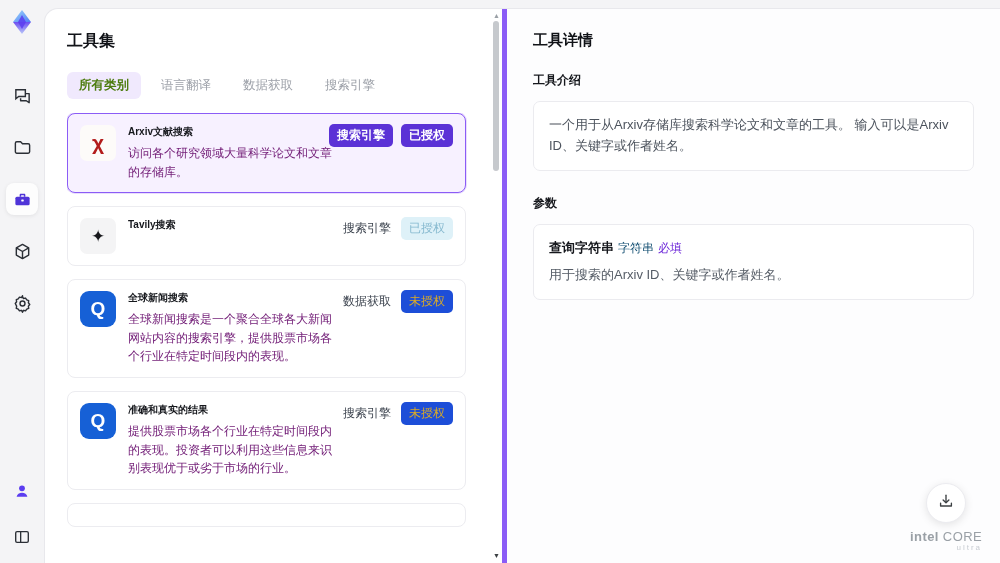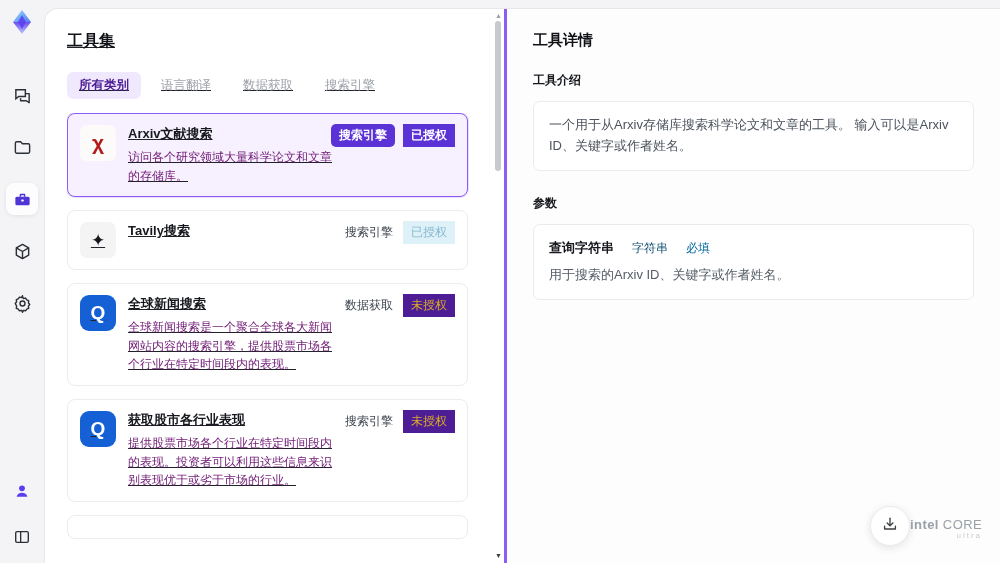--- a/index.html
+++ b/index.html
@@ -27,76 +27,76 @@
   .rail-btn svg { display:block; }
 
   
   .surface {
     position:absolute; left:44px; top:8px; right:0; bottom:0;
     background:#ffffff; border:1px solid #e8e8ec; border-right:none; border-bottom:none;
     border-top-left-radius:14px; display:flex; overflow:hidden;
   }
 
   
-  .col-left { width:462px; position:relative; border-right:3px solid #8b5cf6; display:flex; flex-direction:column;text-decoration:underline; }
+  .col-left { width:462px; position:relative; border-right:5px solid #8b5cf6; display:flex; flex-direction:column; }
   .col-left-inner { padding:22px 20px 0 22px; display:flex; flex-direction:column; height:100%; }
   .page-title { font-size:16px; font-weight:bold; color:#111318; margin-bottom:20px; }
   .tabs { display:flex; gap:8px; margin-bottom:14px; }
   .tab {
     font-size:12.5px; color:#9ca0a8; padding:5px 12px; border-radius:6px; cursor:pointer; white-space:nowrap;
   }
-  .tab.active { background:#f0e9fd; color:#4c1d95; font-weight:bold;text-align:center; }
+  .tab.active { background:#f0e9fd; color:#4d7c0f; font-weight:bold;text-align:center; }
 
   .tool-list { position:relative; flex:1; overflow:hidden; padding-right:16px; }
   .tool-card {
     background:#ffffff; border:1px solid #ececf0; border-radius:8px;
     padding:11px 12px; margin-bottom:13px; display:flex; gap:12px; cursor:pointer; position:relative;
   }
   .tool-card.selected { background:#f7f1ff; border:1.5px solid #8b5cf6; box-shadow:0 0 0 1px #e9defc; }
   .tool-icon {
     width:36px; height:36px; border-radius:7px; flex:0 0 36px;
     display:flex; align-items:center; justify-content:center;
     font-weight:bold; font-size:19px; background:#f5f5f6;
   }
   .tool-icon.icon-arxiv { background:#fdfbf9; color:#b31b1b; font-size:21px; }
   .tool-icon.icon-tavily { background:#f4f4f5; color:#17181c; font-size:17px; }
   .tool-icon.icon-quark { background:#1660d6; color:#ffffff; font-size:19px; border-radius:9px; }
   .tool-body { flex:1; min-width:0; padding-right:118px; }
-  .tool-name { font-size:13px; font-weight:bold; color:#16181d; margin-bottom:5px; }
+  .tool-name { font-size:10px; font-weight:bold; color:#16181d; margin-bottom:5px; }
   .tool-desc { font-size:12px; color:#701a75; line-height:1.55; }
   .tool-tags { position:absolute; top:10px; right:12px; display:flex; gap:8px; align-items:center; }
   .chip-cat { font-size:12px; color:#3f4651; padding:3px 2px; white-space:nowrap; }
-  .badge { font-size:12px; padding:3px 8px; border-radius:0; white-space:nowrap; }
+  .badge { font-size:12px; padding:3px 8px; border-radius:5px; white-space:nowrap; }
   .badge.authorized { background:#def1f8; color:#86b9cf; }
-  .badge.unauthorized { background:#4c1d95; color:#dcab25; }
+  .badge.unauthorized { background:#1d4ed8; color:#dcab25; }
   .selected .chip-cat { background:#5b32d6; color:#ffffff; padding:3px 8px; border-radius:5px; font-weight:bold; }
   .selected .badge { background:#5b32d6; color:#ffffff; font-weight:bold; }
 
   
   .scrollbar { position:absolute; top:2px; right:2px; bottom:0; width:8px; }
   .scroll-up { position:absolute; top:2px; left:1px; font-size:7px; color:#9aa0a6; line-height:6px; }
   .scroll-thumb { position:absolute; top:10px; left:1px; width:6px; height:150px; background:#c6c9cd; border-radius:3px; }
   .scroll-down { position:absolute; bottom:4px; left:1px; font-size:7px; color:#3c4043; line-height:6px; }
 
   
   .col-right { flex:1; background:#fdfdfe; padding:22px 26px; position:relative; }
   .detail-title { font-size:15px; font-weight:bold; color:#111318; margin-bottom:22px; }
   .section-heading { font-size:12px; font-weight:bold; color:#16181d; margin-bottom:12px; }
   .info-box {
     background:#ffffff; border:1px solid #ebebef; border-radius:7px;
     padding:13px 15px; margin-bottom:24px; font-size:13px; color:#4c535d; line-height:1.6;
   }
-  .param-row-head { display:flex; align-items:baseline; gap:18px; margin-bottom:7px; }
+  .param-row-head { display:flex; align-items:baseline; gap:4px; margin-bottom:7px; }
   .param-name { font-size:13px; font-weight:bold; color:#16181d; }
   .param-type { font-size:12px; color:#0c4a6e; }
-  .param-required { font-size:12px; color:#0369a1; }
+  .param-required { font-size:12px; color:#6d28d9; }
   .param-desc { font-size:13px; color:#555c66; }
 
   
-  .corner { position:absolute; right:18px; bottom:10px; display:flex; flex-direction:row; align-items:center; }
+  .corner { position:absolute; right:18px; bottom:10px; display:flex; flex-direction:column; align-items:center; }
   .download-btn {
     width:40px; height:40px; border-radius:50%; background:#ffffff;
     border:1px solid #ececf0; box-shadow:0 2px 8px rgba(0,0,0,.10);
     display:flex; align-items:center; justify-content:center; cursor:pointer; margin-bottom:7px;
   }
   .brand { text-align:center; color:#9aa0a6; line-height:1.1; }
   .brand-main { font-size:13px; letter-spacing:.4px; }
   .brand-main .b1 { font-weight:bold; }
   .brand-sub { font-size:8px; color:#c8ccd2; text-align:right; letter-spacing:2px; }
 </style>
@@ -237,21 +237,21 @@
     <div class="tool-tags">
       <span class="chip-cat">数据获取</span>
       <span class="badge unauthorized">未授权</span>
     </div>
   </div>
           <div class="tool-card">
     <div class="tool-icon icon-quark">
               <span>Q</span>
             </div>
     <div class="tool-body">
-      <div class="tool-name">获取股市各行业表现</div>
+      <div class="tool-name">准确和真实的结果</div>
       <div class="tool-desc">提供股票市场各个行业在特定时间段内的表现。投资者可以利用这些信息来识别表现优于或劣于市场的行业。</div>
     </div>
     <div class="tool-tags">
       <span class="chip-cat">搜索引擎</span>
       <span class="badge unauthorized">未授权</span>
     </div>
   </div>
           <div class="tool-card">
     
     

